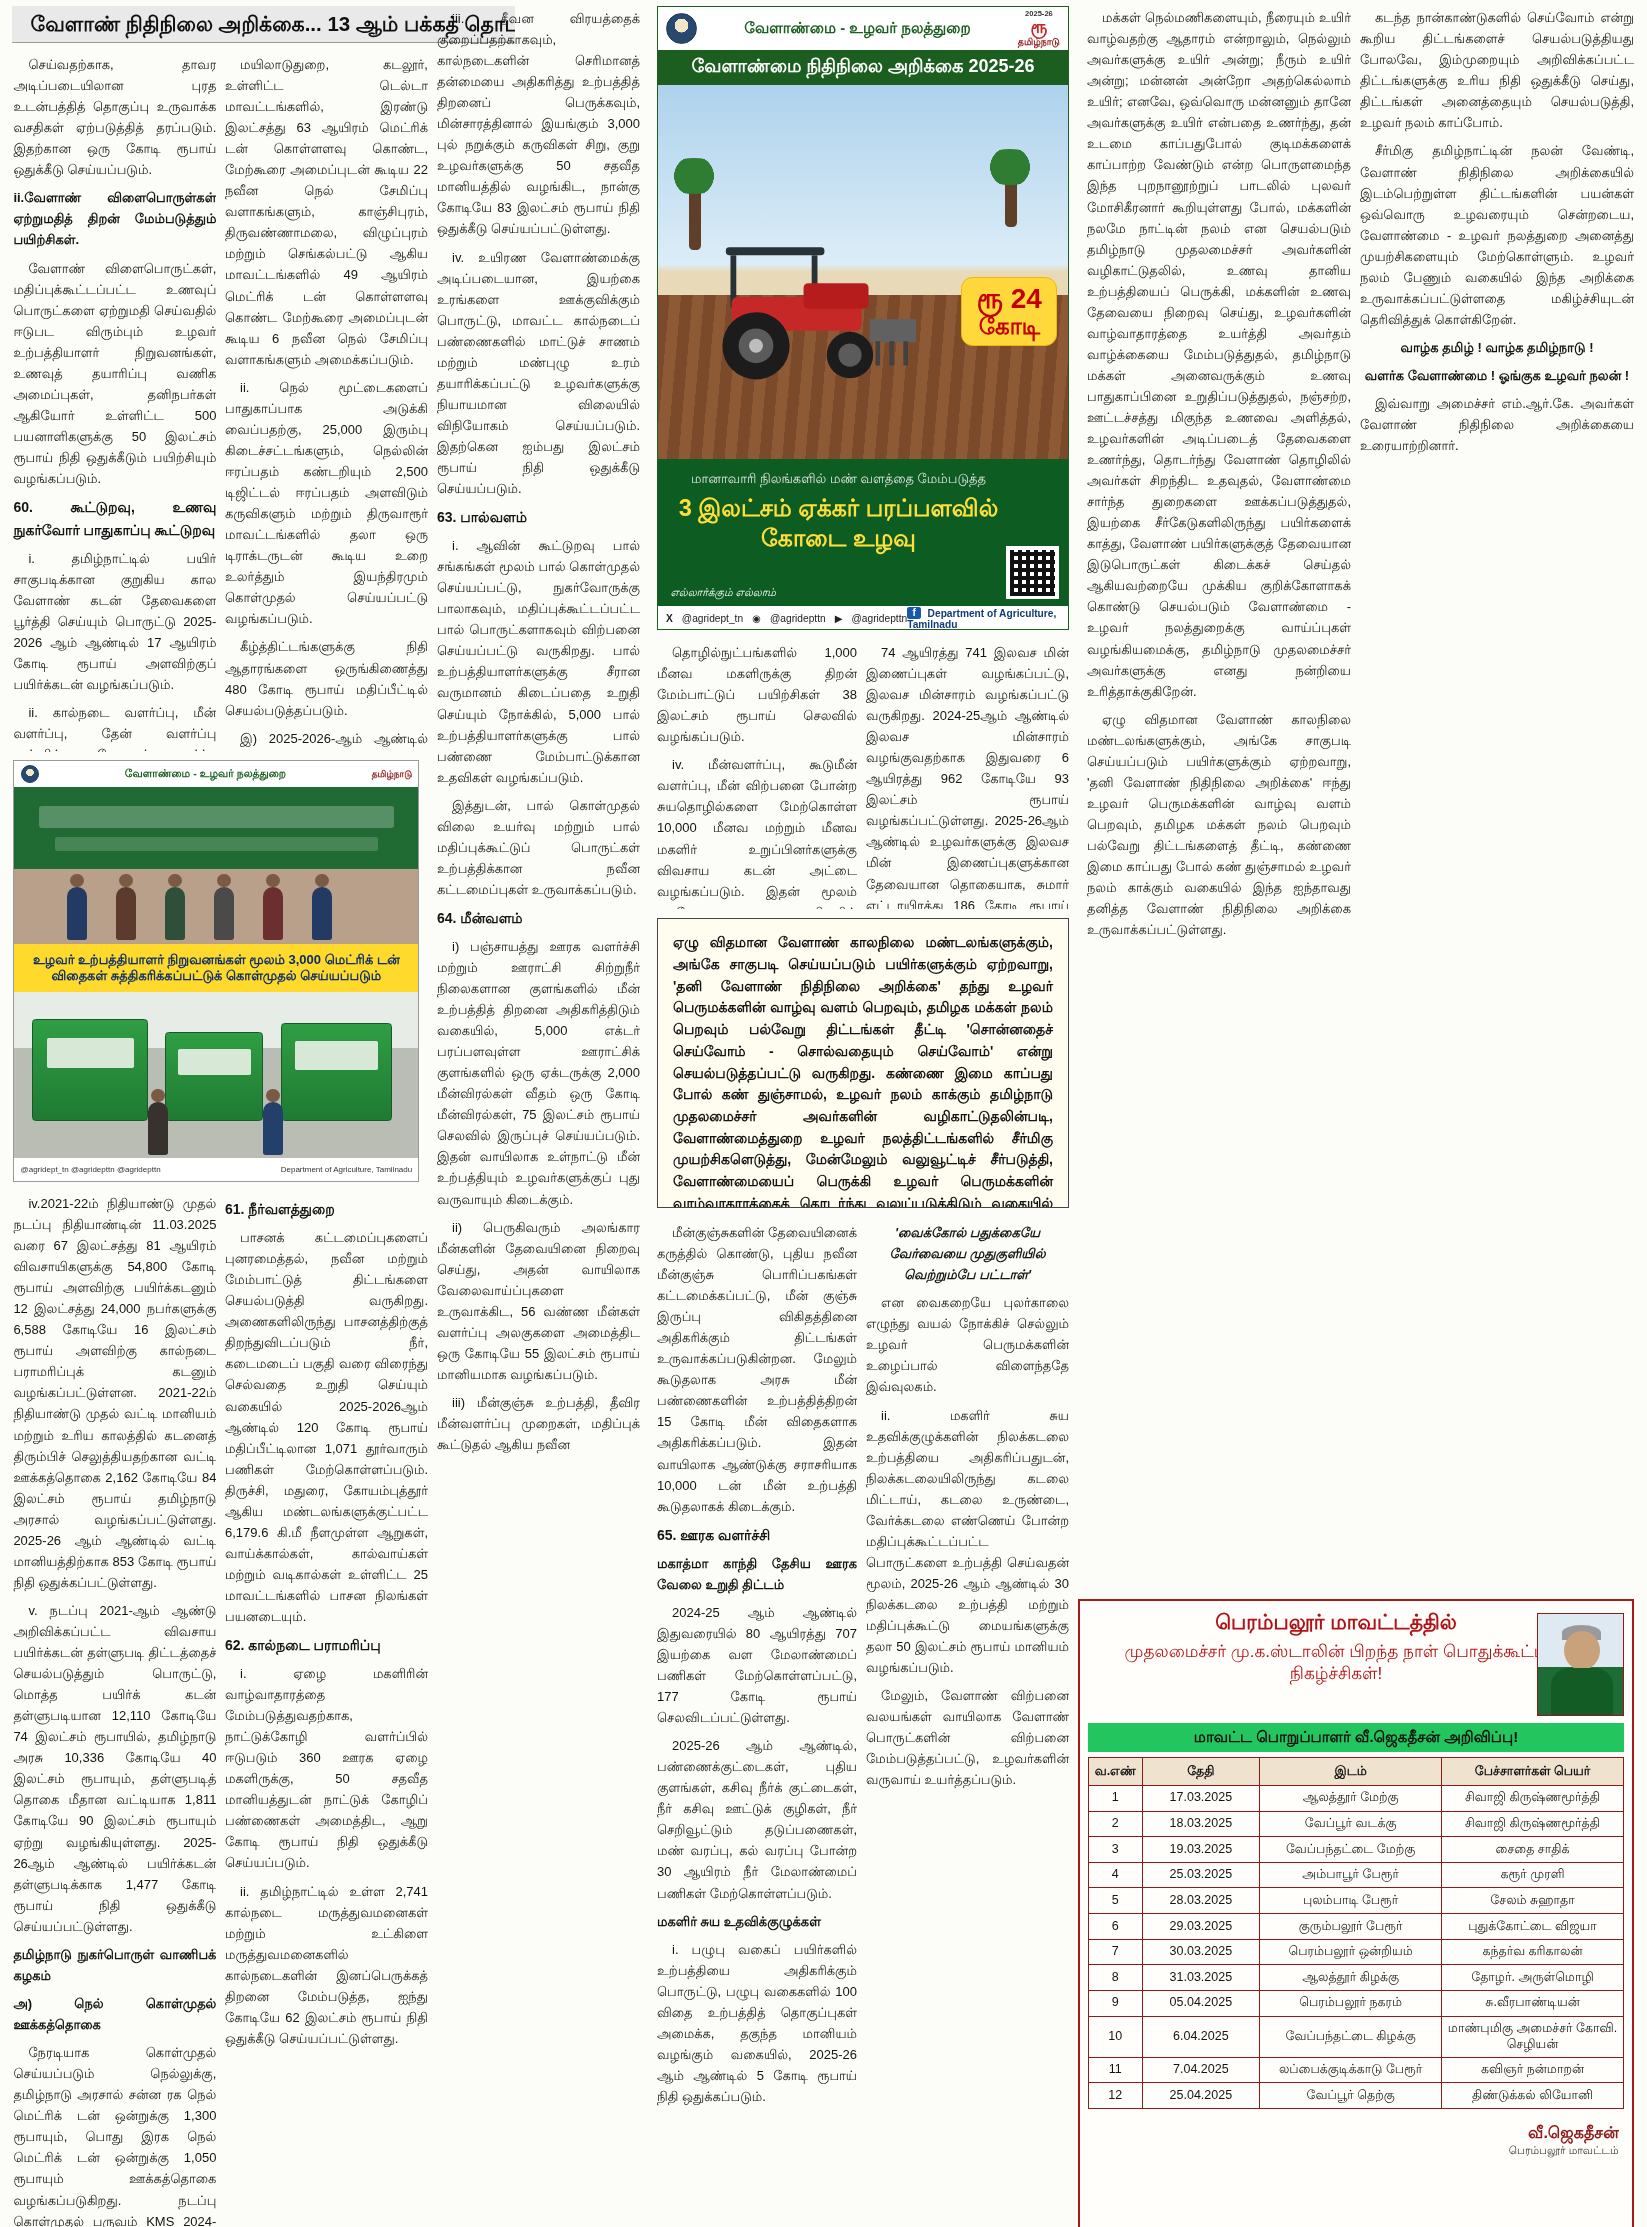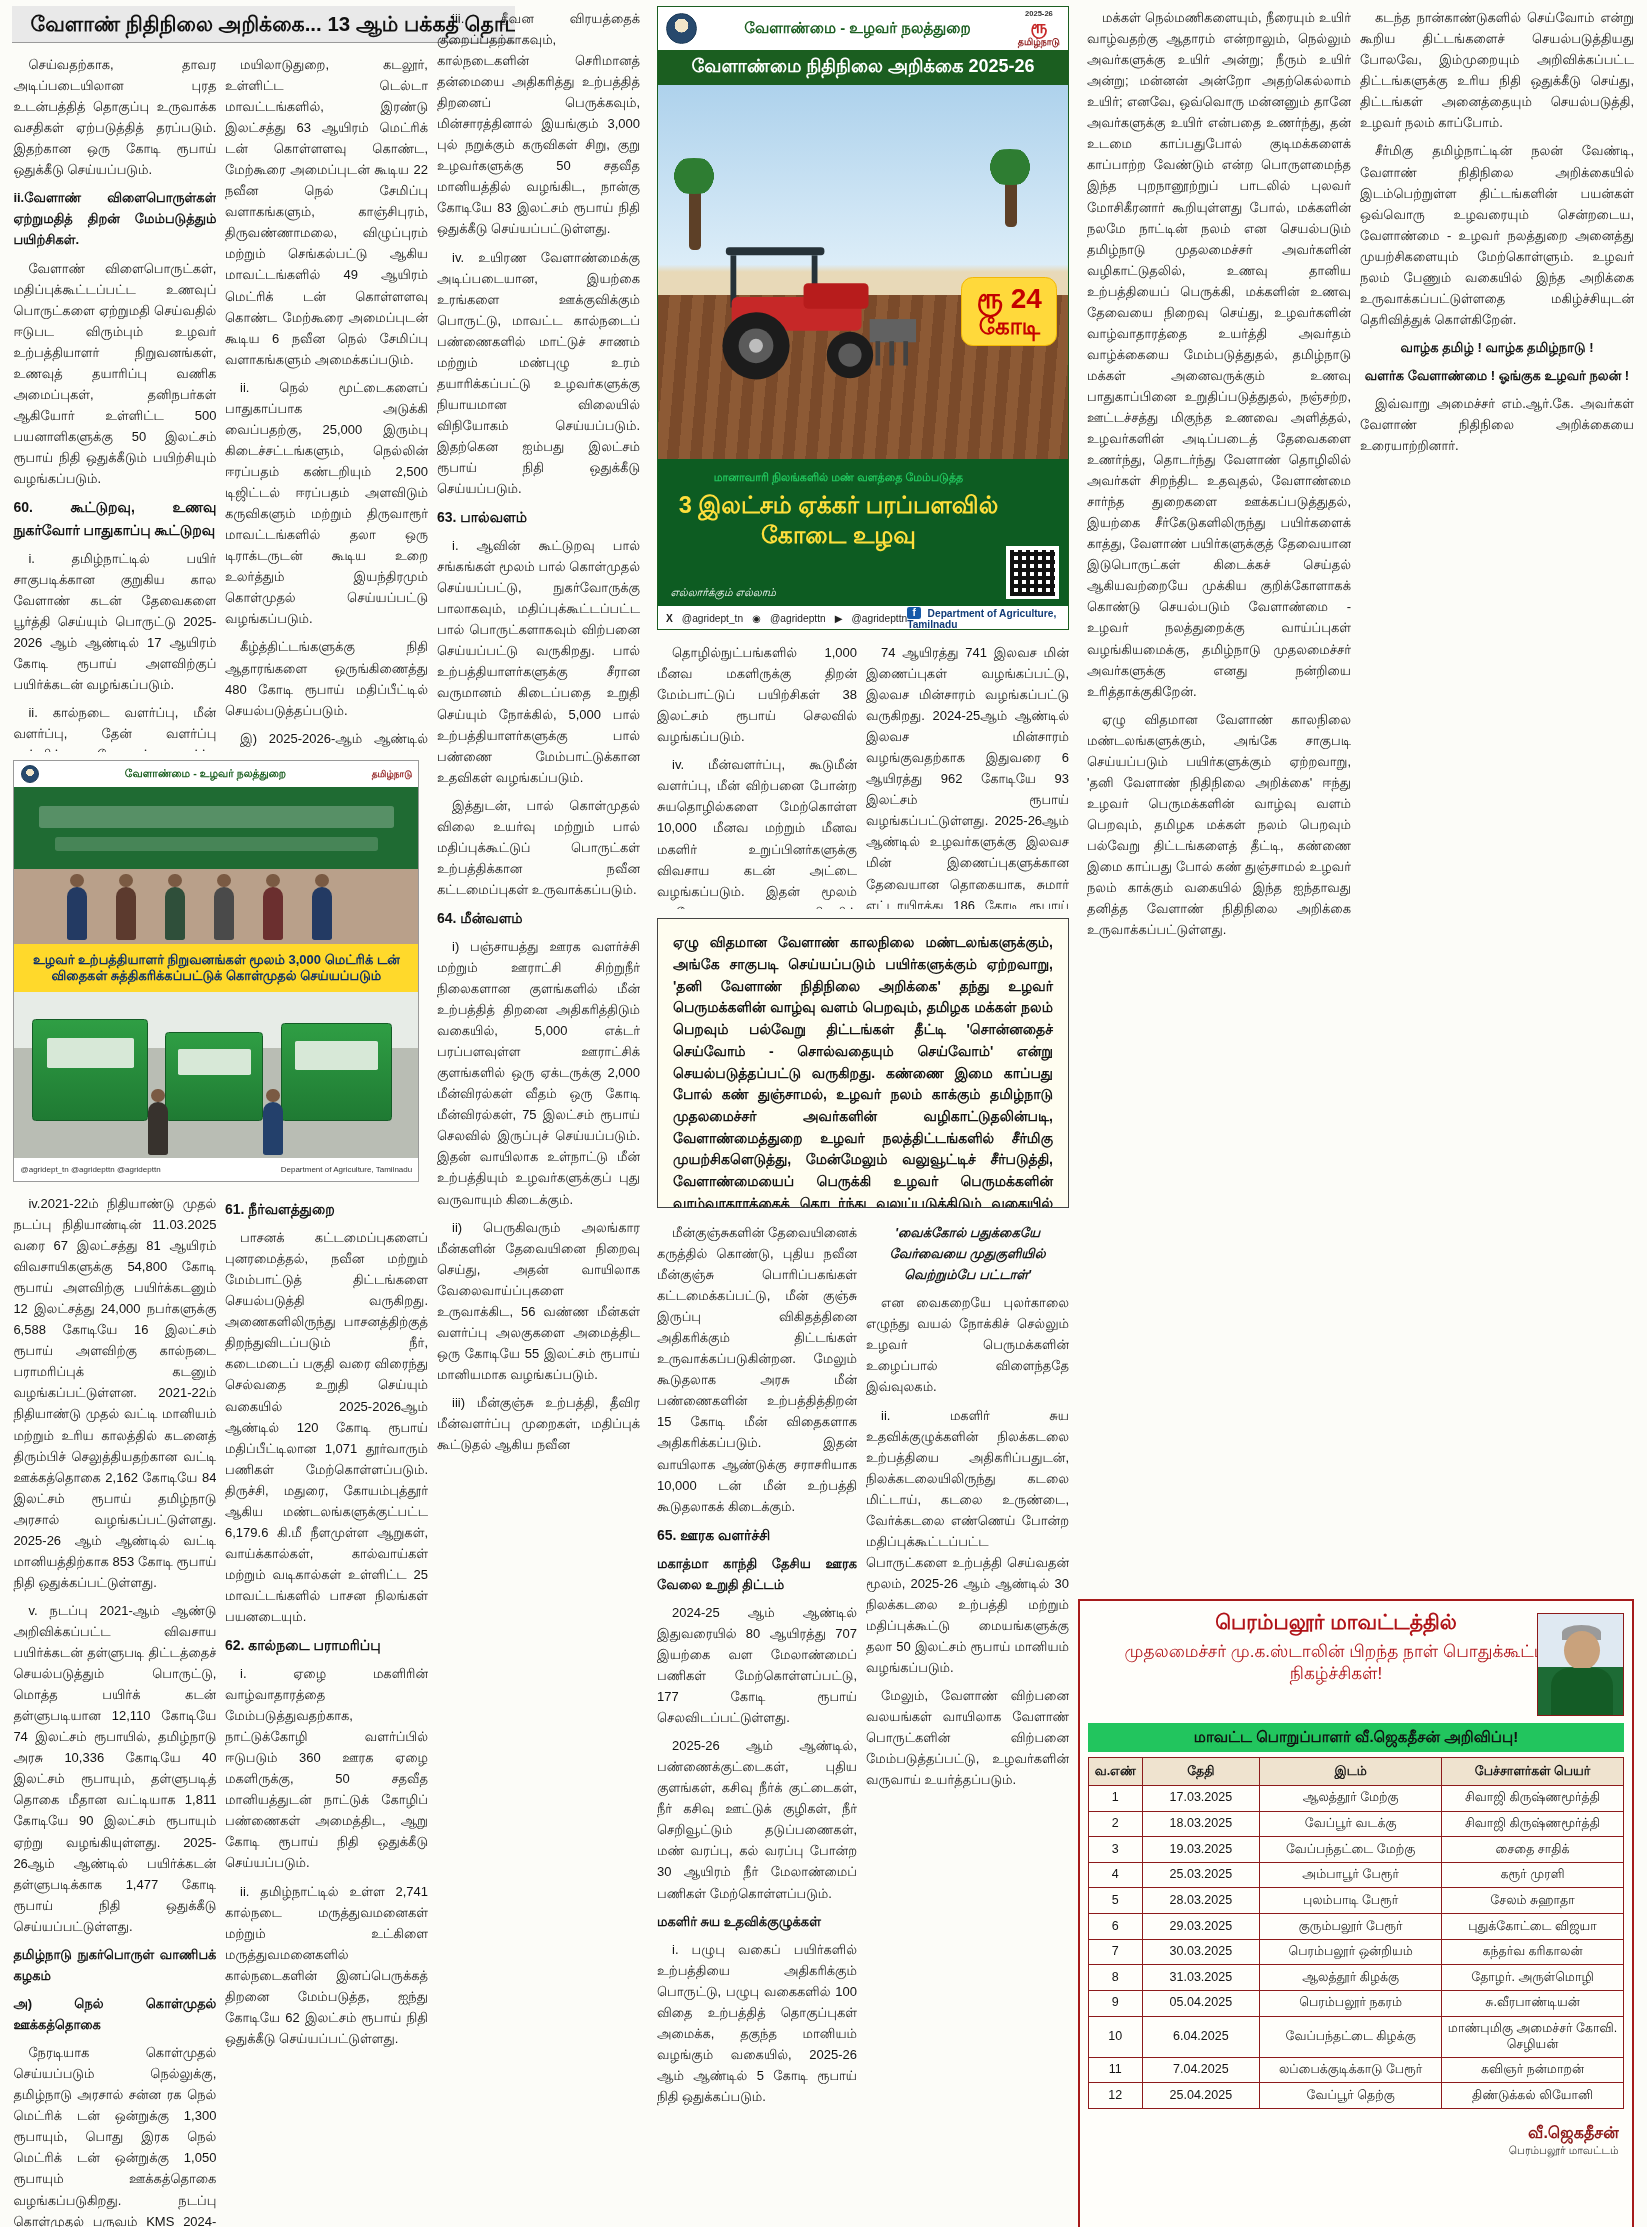--- a/index.html
+++ b/index.html
@@ -50,21 +50,21 @@
   .field{position:absolute;left:0;bottom:0;width:100%;height:44%;
      background:repeating-linear-gradient(95deg,#7a4a2a 0 11.6px,#8d5a35 11.6px 23px)}
   .palm{position:absolute;width:11.6px;height:67px;background:#5d4027;border-radius:4.5px}
   .palm::before{content:"";position:absolute;left:-26px;top:-25px;width:62px;height:36px;border-radius:50%;
      background:radial-gradient(circle,#2e7d32 0 55%,transparent 56%)}
   .ad-badge{position:absolute;right:10.7px;top:192px;width:96px;background:#ffd93b;border-radius:11.6px;
      border:1.8px solid #f2b705;text-align:center;padding:6.2px 2.7px}
   .ad-badge .l1{color:#c40000;font-weight:700;font-size:28px;line-height:1.05}
   .ad-badge .l2{color:#c40000;font-weight:700;font-size:23px;line-height:1.1}
   .ad-green{position:relative;height:147px;background:#0d5c22;text-align:center;padding:11.6px 67px 4.5px 18px}
-  .ad-line1{color:#22c55e;font-weight:700;font-size:11px}
+  .ad-line1{color:#e5e5e5;font-weight:400;font-size:13px}
   .ad-line2{color:#ffdf3c;font-weight:700;font-size:23.6px;margin-top:7.1px}
   .tagline{position:absolute;left:12.5px;bottom:6.2px;color:#fff;font-style:italic;font-size:10.7px}
   .qr{position:absolute;right:9px;bottom:7.1px;width:53px;height:53px;background:#fff}
   .qr::before{content:"";position:absolute;inset:3.6px;
      background:repeating-linear-gradient(0deg,#111 0 4px,transparent 4px 8px),
                 repeating-linear-gradient(90deg,#111 0 4px,transparent 4px 8px)}
   .ad-social{height:25px;background:#fff;display:flex;align-items:center;justify-content:space-between;
      padding:0 8px;font-size:10.2px;color:#222}
   .soc{display:flex;gap:9px;align-items:center}
   .glyph{font-weight:700}

